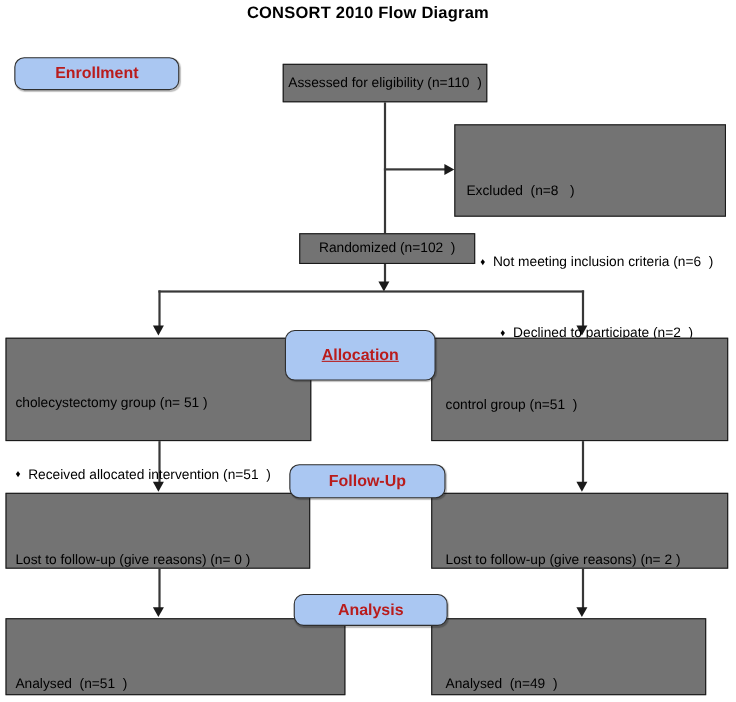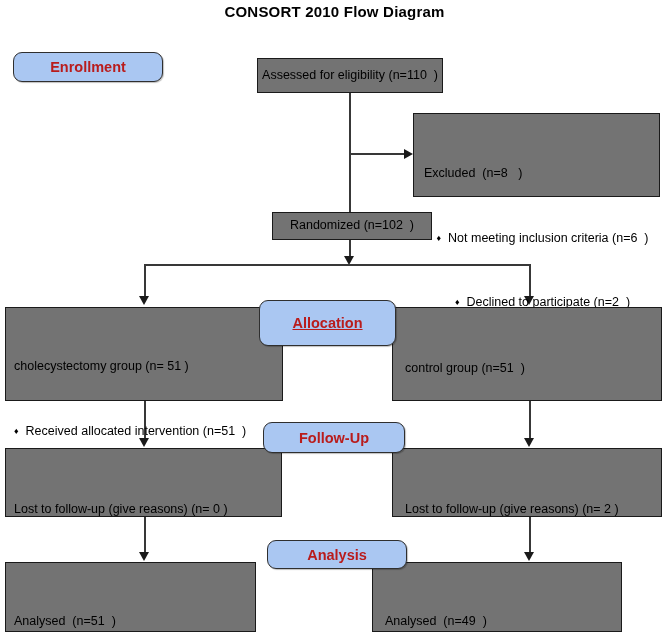--- a/index.html
+++ b/index.html
@@ -46,22 +46,22 @@
   .badge-followup   { left:263px; top:422px; width:142px; height:31px; }
   .badge-analysis   { left:267px; top:540px; width:140px; height:29px; }
   
   .box-assessed   { left:257px; top:58px;  width:186px; height:35px; }
   .box-excluded   { left:413px; top:113px; width:247px; height:84px; padding:6px 6px 0 10px; }
   .box-randomized { left:272px; top:212px; width:160px; height:28px; }
   .box-alloc-left { left:5px;   top:307px; width:278px; height:94px; padding:5px 6px 16px 8px; }
   .box-alloc-right{ left:392px; top:307px; width:270px; height:94px; padding:7px 6px 0 12px; }
   .box-fu-left    { left:5px;   top:448px; width:277px; height:69px; padding:7px 6px 0 8px; }
   .box-fu-right   { left:392px; top:448px; width:270px; height:69px; padding:7px 20px 0 12px; }
-  .box-an-left    { left:5px;   top:562px; width:251px; height:70px; padding:5px 6px 0 8px; }
-  .box-an-right   { left:372px; top:562px; width:250px; height:70px; padding:5px 10px 0 12px; }
+  .box-an-left    { left:5px;   top:562px; width:309px; height:70px; padding:5px 6px 0 8px; }
+  .box-an-right   { left:392px; top:562px; width:250px; height:70px; padding:5px 10px 0 12px; }
 </style>
 </head>
 <body>
 
 <div class="flow">
 
   <div class="title">CONSORT 2010 Flow Diagram</div>
 
   <div class="badge badge-enrollment">Enrollment</div>
   <div class="badge badge-allocation">Allocation</div>

